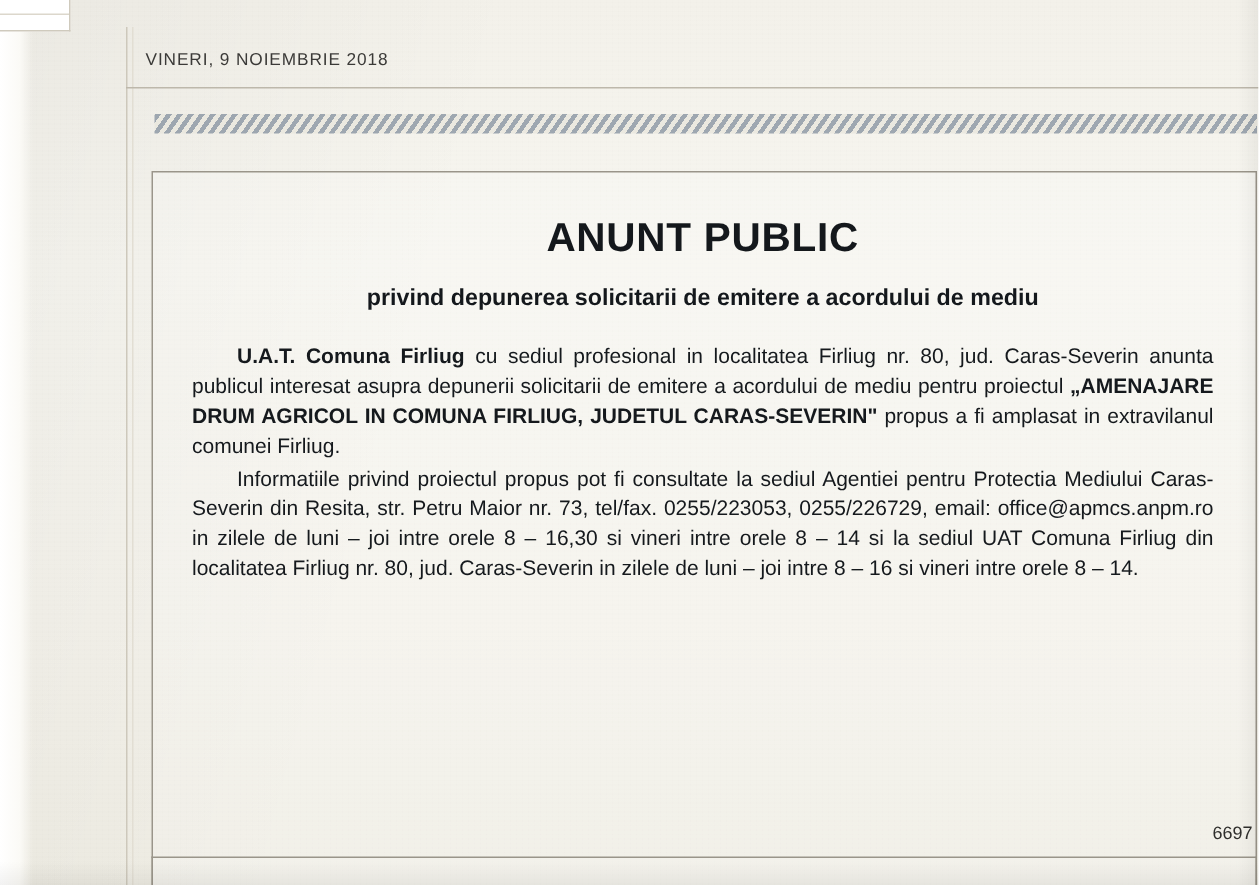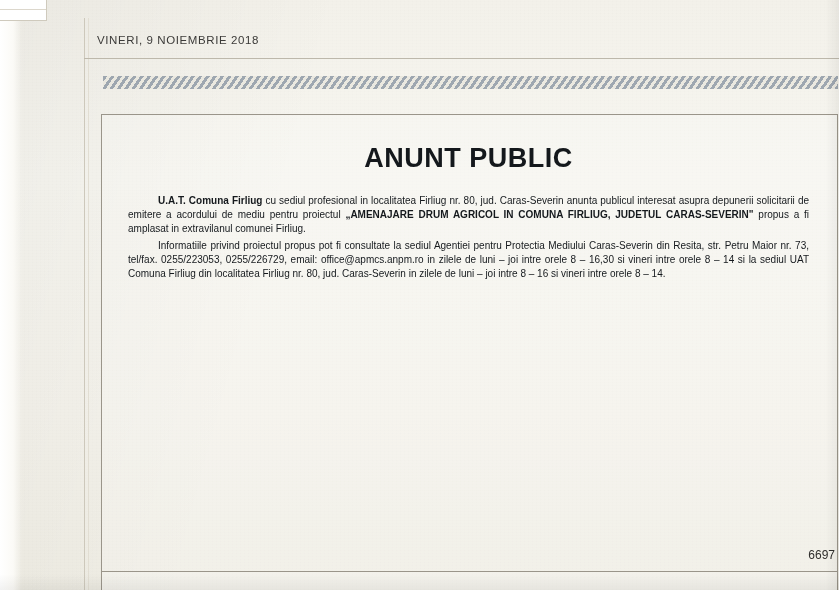--- a/index.html
+++ b/index.html
@@ -132,21 +132,21 @@
   .ad-subtitle {
     text-align: center;
     font-weight: bold;
     font-size: 15.5px;
     color: #14181c;
     margin: 16px 0 0 0;
   }
 
   .ad-body {
     margin-top: 20px;
-    font-size: 10px;
+    font-size: 14px;
     line-height: 1.42;
     color: #15191d;
     text-align: justify;
   }
   .ad-body p {
     margin: 0 0 0 0;
     text-indent: 30px;
   }
   .ad-body p + p { margin-top: 2px; }
   .bold { font-weight: bold; }
@@ -202,20 +202,21 @@
   <div class="gutter-line2"></div>
 
   <div class="running-head">VINERI, 9 NOIEMBRIE 2018</div>
   <div class="head-rule"></div>
 
   <div class="hatch-band"></div>
 
   <div class="ad-box">
     <div class="ad-inner">
       <div class="ad-title">ANUNT PUBLIC</div>
+      <div class="ad-subtitle">privind depunerea solicitarii de emitere a acordului de mediu</div>
       <div class="ad-body">
           <p><span class="bold">U.A.T. Comuna Firliug</span><span> cu sediul profesional in localitatea Firliug nr. 80, jud. Caras-Severin anunta publicul interesat asupra depunerii solicitarii de emitere a acordului de mediu pentru proiectul </span><span class="bold">„AMENAJARE DRUM AGRICOL IN COMUNA FIRLIUG, JUDETUL CARAS-SEVERIN"</span><span> propus a fi amplasat in extravilanul comunei Firliug.</span></p>
           <p><span>Informatiile privind proiectul propus pot fi consultate la sediul Agentiei pentru Protectia Mediului Caras-Severin din Resita, str. Petru Maior nr. 73, tel/fax. 0255/223053, 0255/226729, email: office@apmcs.anpm.ro in zilele de luni – joi intre orele 8 – 16,30 si vineri intre orele 8 – 14 si la sediul UAT Comuna Firliug din localitatea Firliug nr. 80, jud. Caras-Severin in zilele de luni – joi intre 8 – 16 si vineri intre orele 8 – 14.</span></p>
         </div>
     </div>
   </div>
 
   <div class="ref-no">6697</div>
 
   <div class="next-box"></div>

